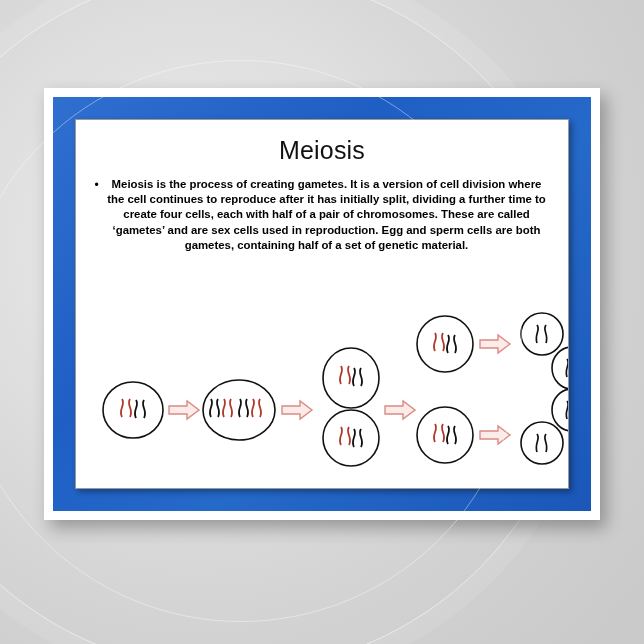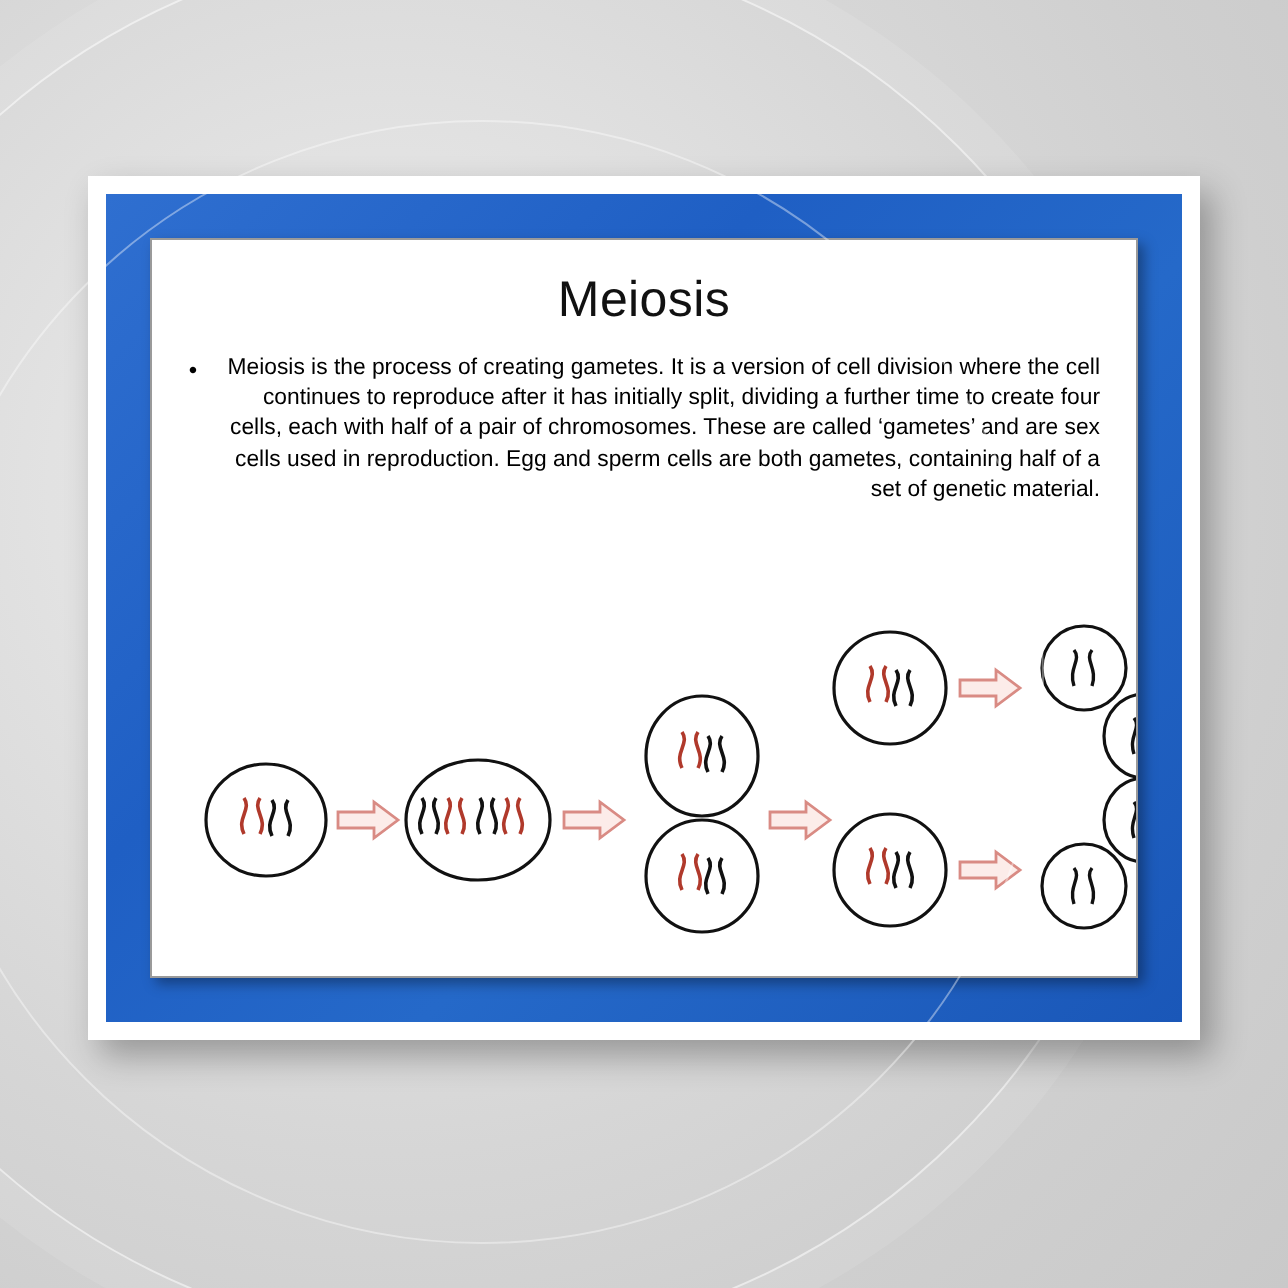--- a/index.html
+++ b/index.html
@@ -104,21 +104,22 @@
     line-height: 15px;
     color: #000;
     text-align: center;
     padding-top: 1px;
   }
   .bullet-text {
     flex: 1;
     font-size: 11.4px;
     line-height: 15.2px;
     color: #000;
-    text-align: right;
+    text-align: center;
+    font-weight: bold;
   }
   
   #text-clip {
     max-height: 91px;
     overflow: hidden;
   }
 
   
   #diagram {
     position: absolute;

